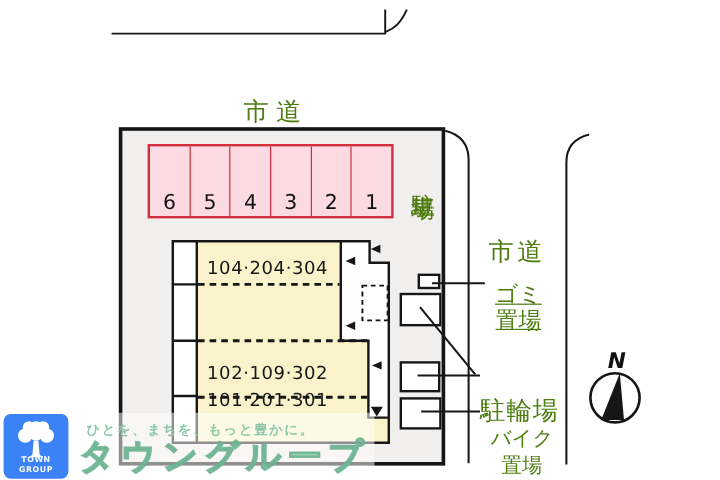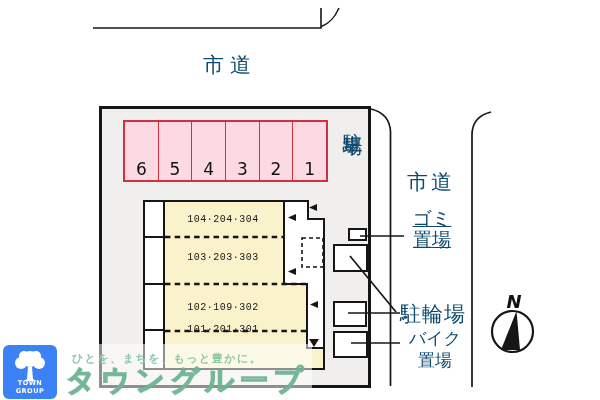--- a/index.html
+++ b/index.html
@@ -24,32 +24,32 @@
   .facility-box { background:#ffffff; border:2px solid #161616; z-index:4; }
   #garbage-box        { left:348px; top:228px; width:19px; height:13px; }
   #bicycle-box-upper  { left:333px; top:244px; width:35px; height:28px; }
   #bicycle-box-lower  { left:333px; top:301px; width:34px; height:26px; }
   #bike-box           { left:333px; top:331px; width:35px; height:27px; }
 
   
   #linework { left:0; top:0; width:600px; height:400px; z-index:5; pointer-events:none; }
 
   
-  .lbl { z-index:6; color:#0c4a6e; white-space:nowrap; }
+  .lbl { z-index:6; color:#4d7c0f; white-space:nowrap;margin-top:28px; }
   #top-road-label   { left:203px; top:51px;  font-size:21px; letter-spacing:6px; }
   #side-road-label  { left:407px; top:168px; font-size:21px; letter-spacing:3px; }
   #parking-label    { left:339px; top:117px; font-size:19.5px; letter-spacing:2px;
                       writing-mode:vertical-rl; }
   #garbage-label    { left:404px; top:208px; width:56px; text-align:center;
                       font-size:19px; line-height:21px;text-decoration:underline; }
   #bicycle-label    { left:400px; top:300px; font-size:21px; letter-spacing:1px;text-align:right; }
   #bike-label       { left:400px; top:327px; width:70px; text-align:center;
                       font-size:17px; line-height:22px; }
-  .room-label { left:162px; width:122px; text-align:center; font-size:10px;
-                letter-spacing:0.5px; z-index:6; color:#161616;font-family:Liberation Mono, monospace; }
+  .room-label { left:162px; width:122px; text-align:center; font-size:15px;
+                letter-spacing:0.5px; z-index:6; color:#161616; }
   #room-row-0 { top:214px; } #room-row-1 { top:252px; }
   #room-row-2 { top:302px; } #room-row-3 { top:324px; }
 
   
   #north-label { left:500px; top:291px; width:28px; text-align:center; z-index:6;
                  font-size:18px; font-weight:bold; font-style:italic; }
 
   
   #wm-band  { left:62px; top:344px; width:250px; height:48px;
               background:rgba(255,255,255,0.52); z-index:8; }
@@ -144,21 +144,20 @@
     <div>ゴミ</div>
     <div>置場</div>
   </div>
   <div class="abs lbl" id="bicycle-label">駐輪場</div>
   <div class="abs lbl" id="bike-label">
     <div>バイク</div>
     <div>置場</div>
   </div>
 
   <div class="abs room-label" id="room-row-0">104·204·304</div>
-  <div class="abs room-label" id="room-row-1">103·203·303</div>
   <div class="abs room-label" id="room-row-2">102·109·302</div>
   <div class="abs room-label" id="room-row-3">101·201·301</div>
 
   <div class="abs" id="north-label">N</div>
 
   <div class="abs" id="wm-band"></div>
   <div class="abs" id="logo-box">
     <svg width="54" height="40" viewBox="0 0 54 40" style="position:absolute; left:0; top:2px;" xmlns="http://www.w3.org/2000/svg">
       <g fill="#ffffff">
         <circle cx="27" cy="12" r="8"></circle>

